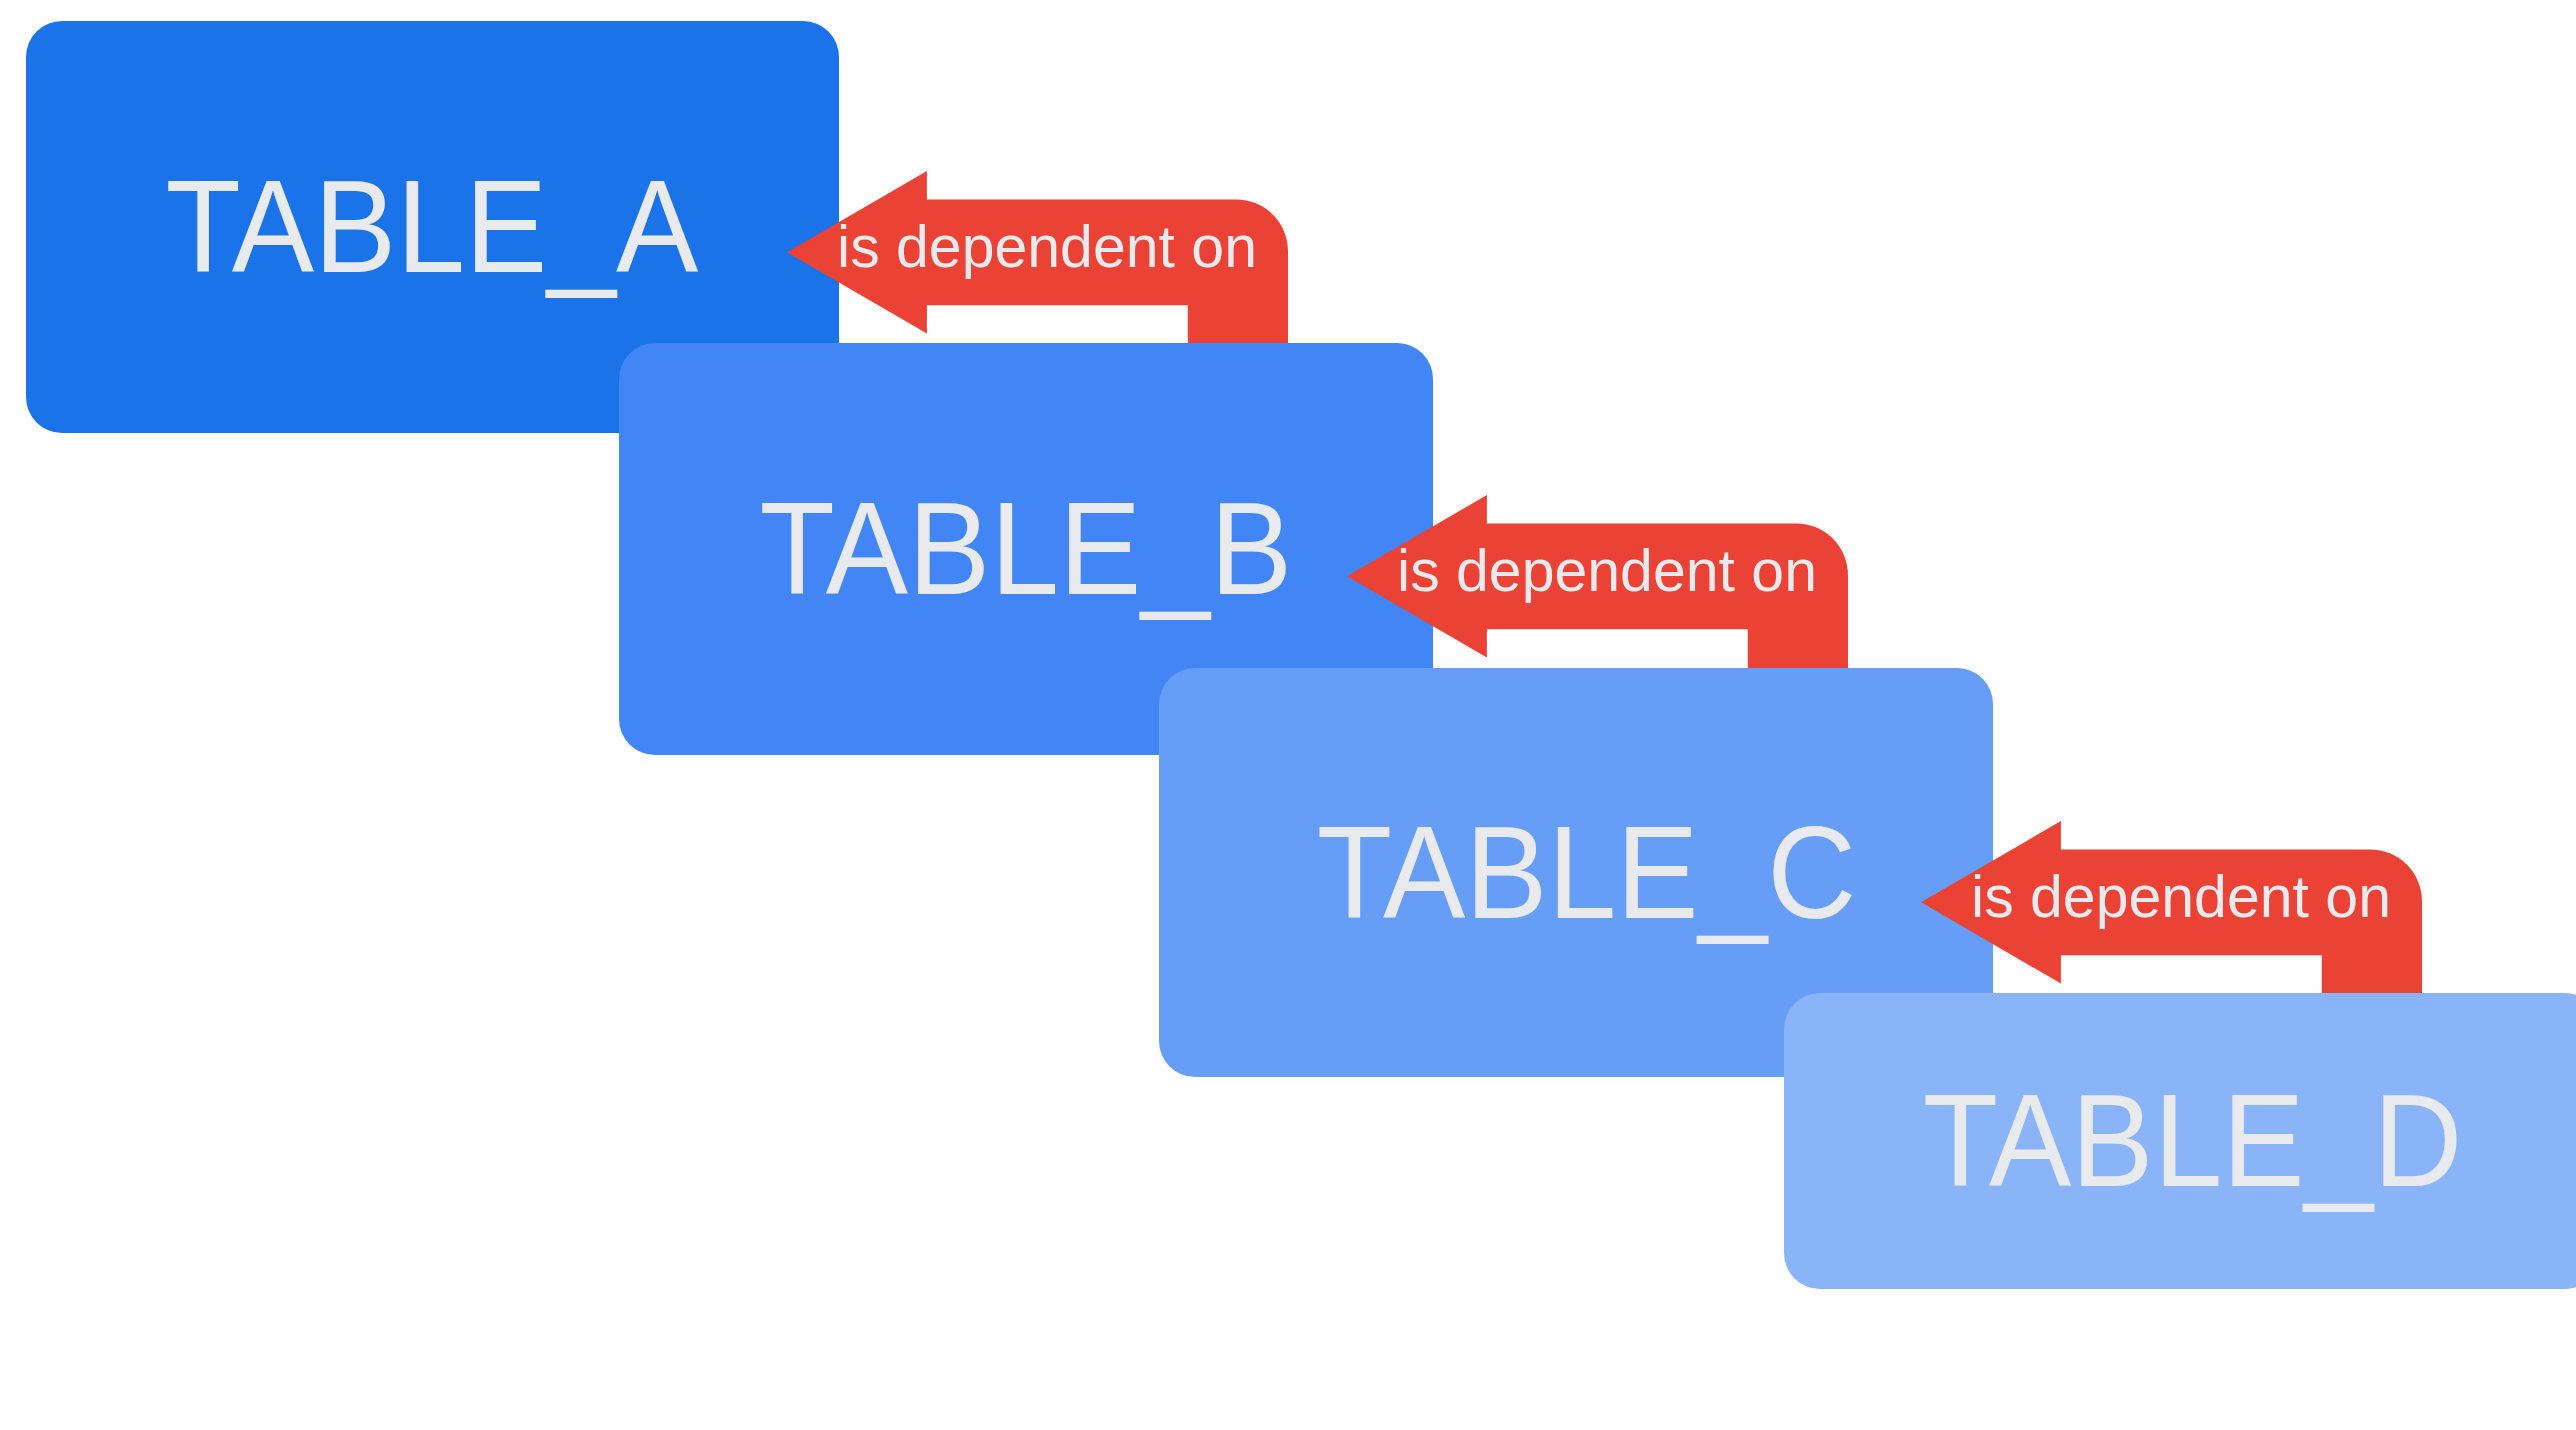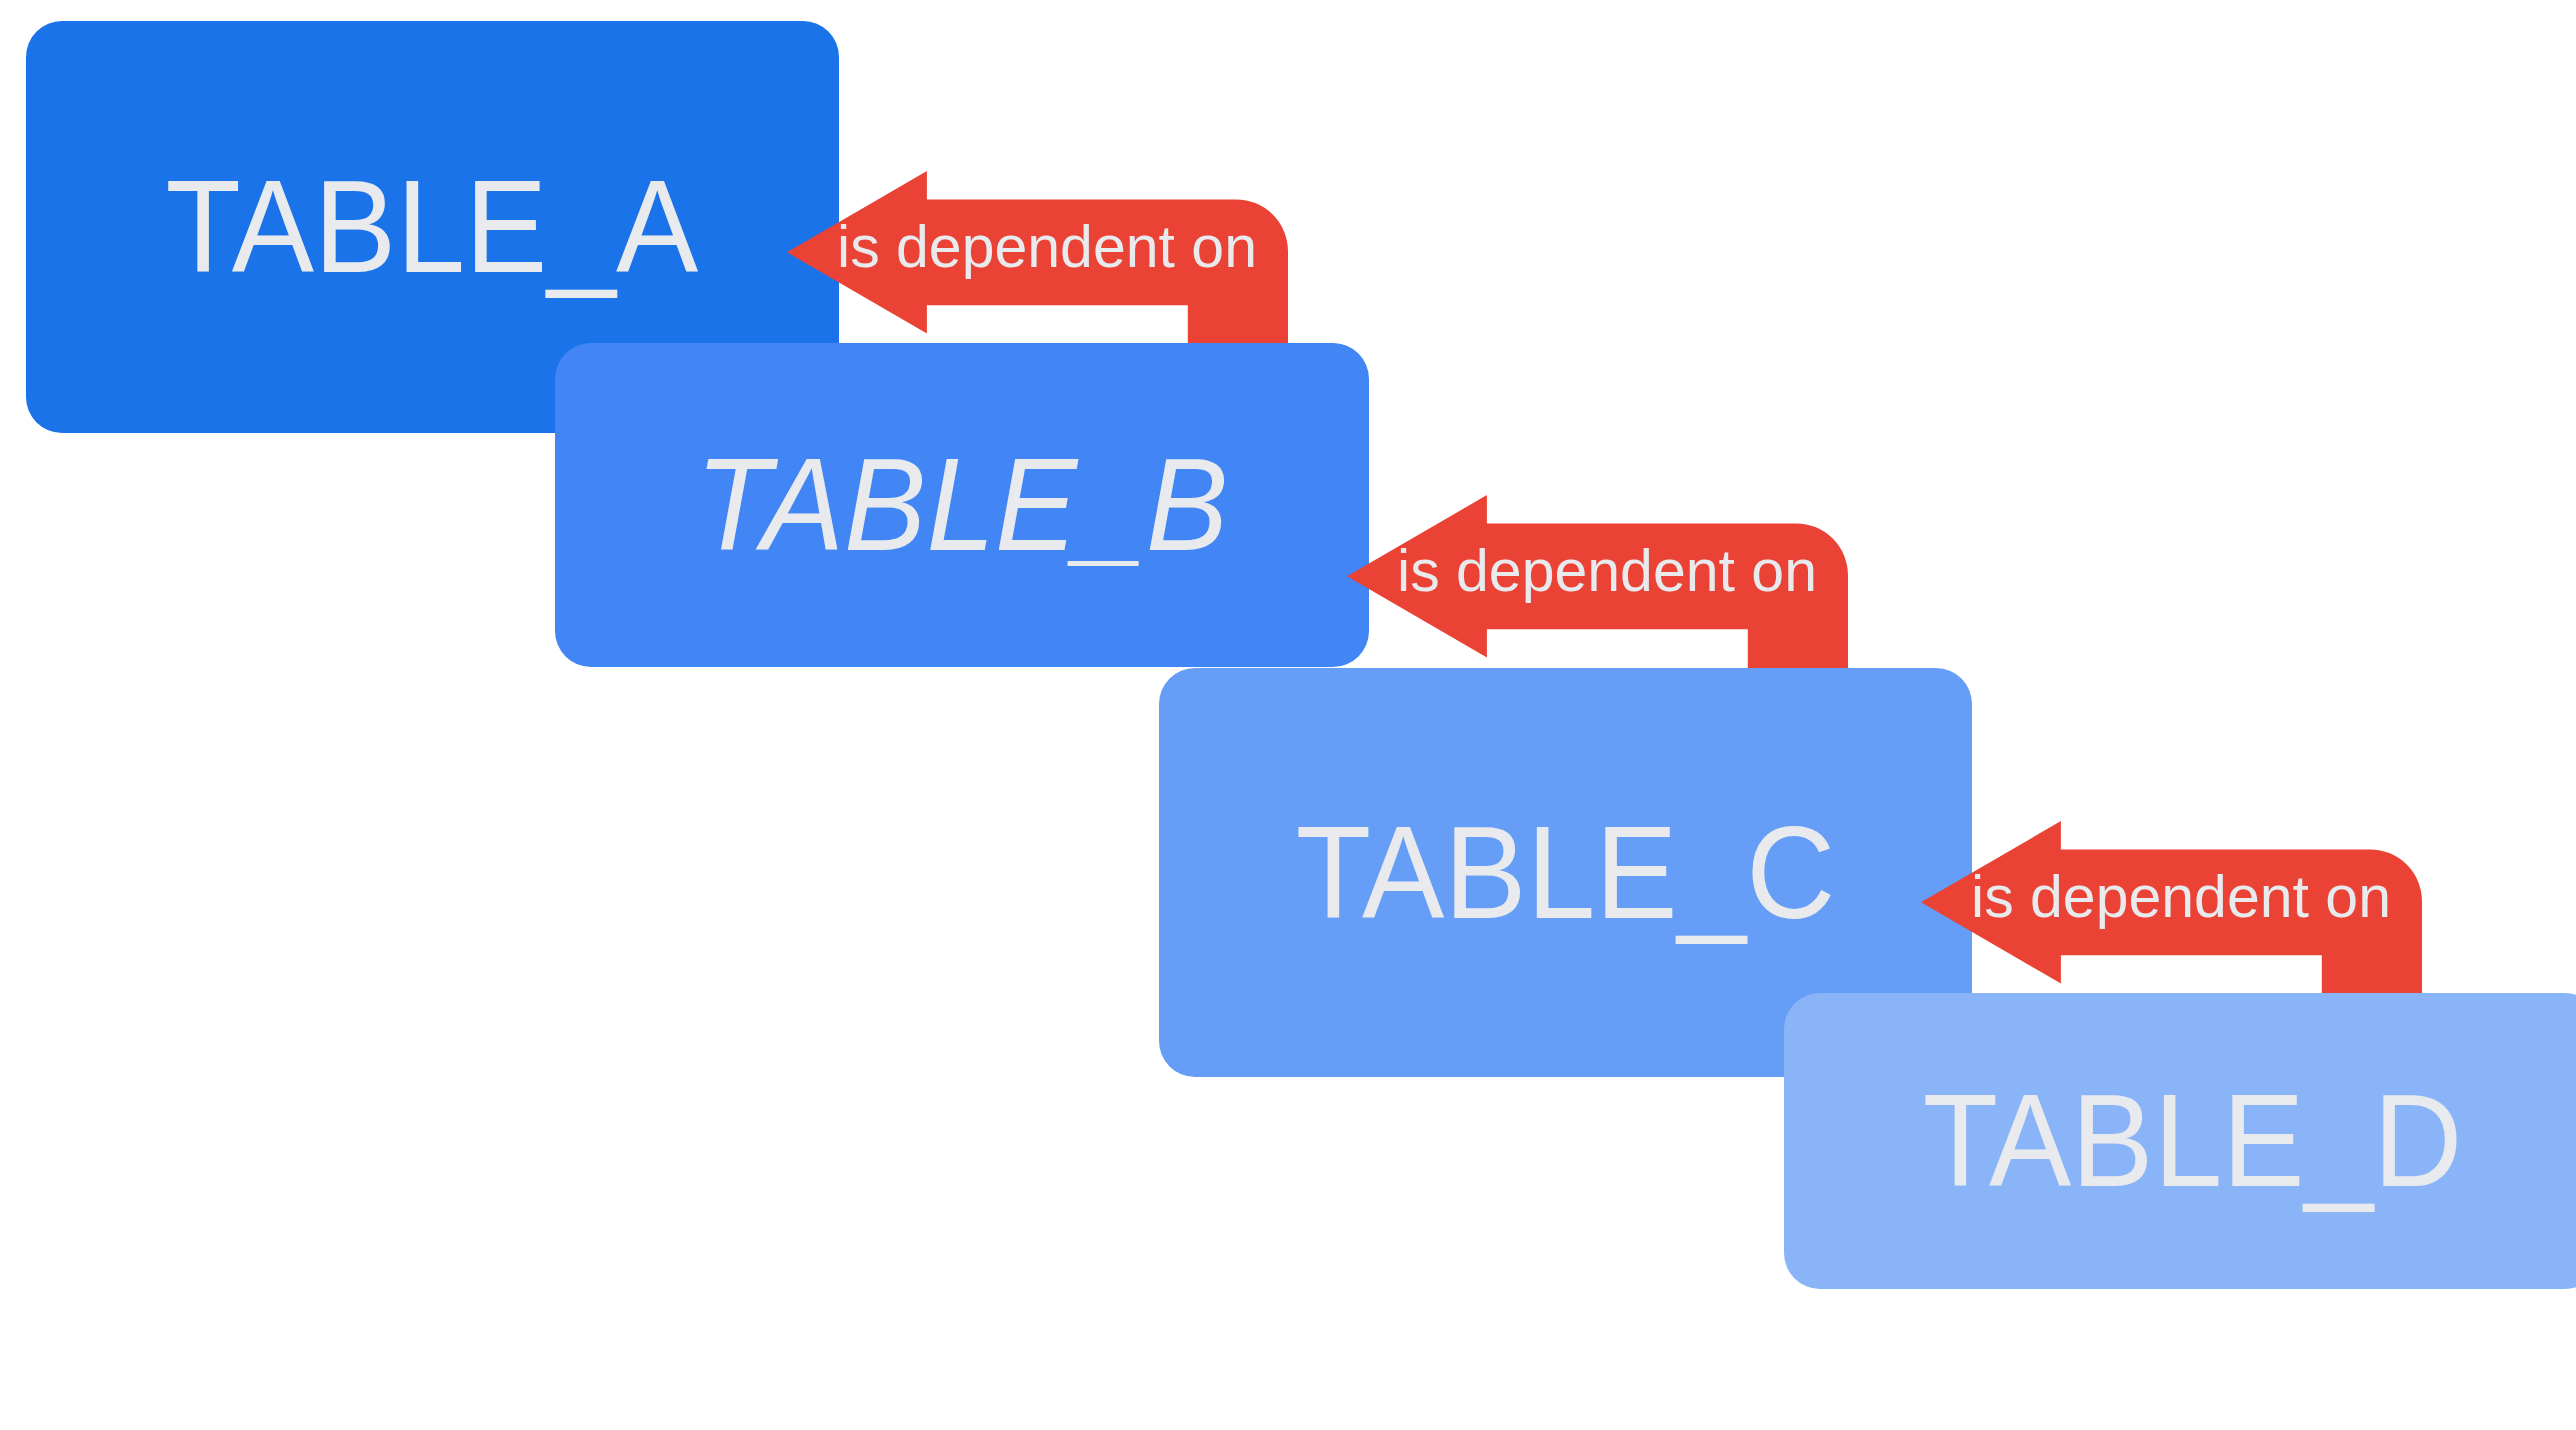--- a/index.html
+++ b/index.html
@@ -26,22 +26,22 @@
   .table-box .label {
     font-size: 132px;
     line-height: 1;
     font-weight: 400;
     color: #e8eaed;
     letter-spacing: 0;
     white-space: nowrap;
     transform: scaleX(0.935);
   }
   .box-a { left: 25.5px;   top: 21px;   width: 813px; height: 412px; }
-  .box-b { left: 555px;  top: 343px;  width: 814px; height: 324px; font-style: italic; }
-  .box-c { left: 1159px; top: 668px;  width: 813px; height: 409px; }
+  .box-b { left: 619px;  top: 343px;  width: 814px; height: 412px; }
+  .box-c { left: 1159px; top: 668px;  width: 813px; height: 409px; padding-left: 21px; }
   .box-d { left: 1784px; top: 993px; width: 817px; height: 296px; }
 
   .dep-arrow {
     position: absolute;
     width: 501px;
     height: 174px;
   }
   .dep-arrow svg {
     position: absolute;
     left: 0;

